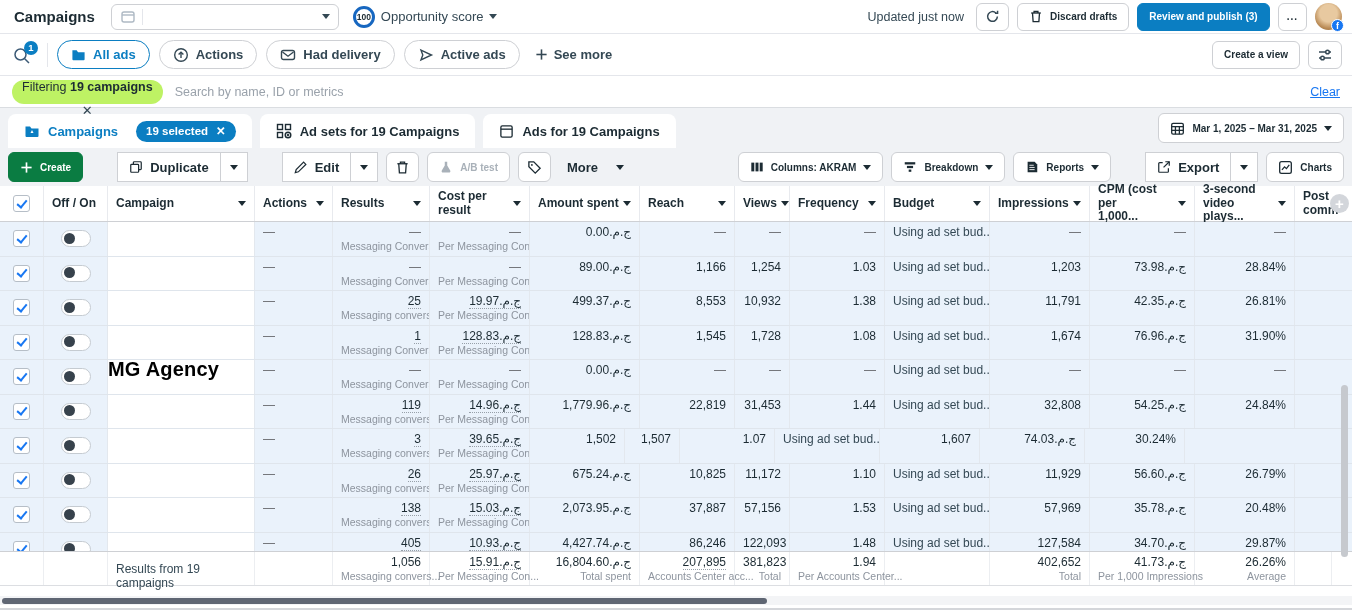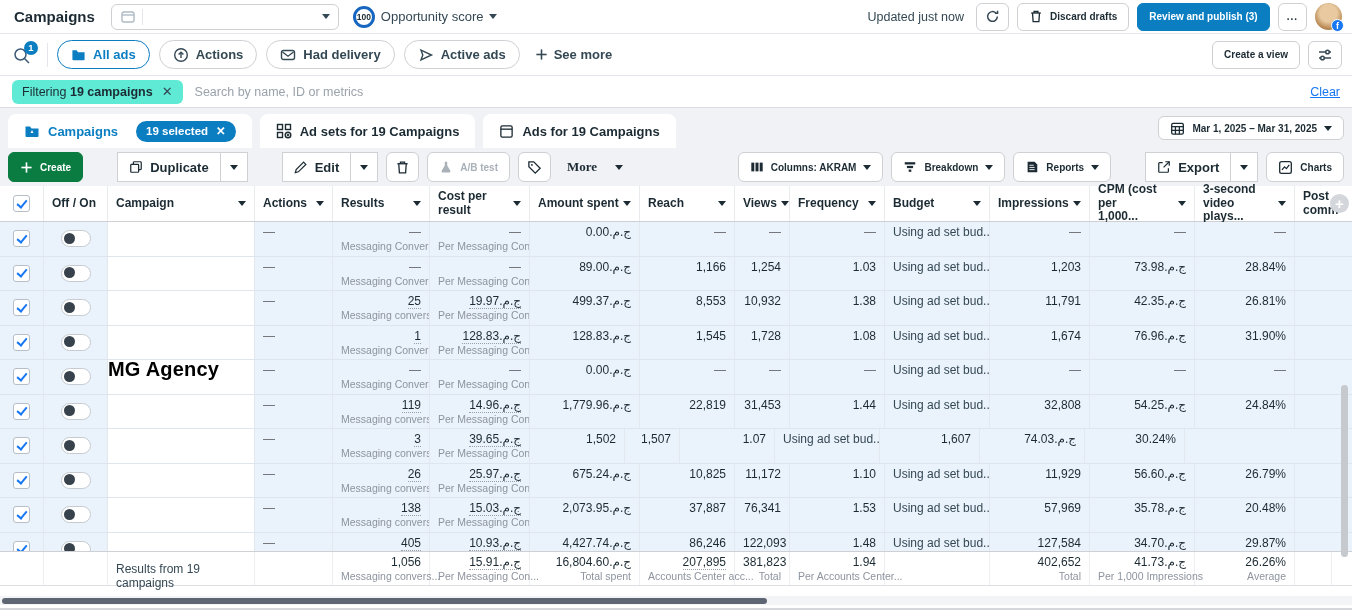--- a/index.html
+++ b/index.html
@@ -34,44 +34,44 @@
   .searchwrap { position:relative; padding:2px 6px 0 2px; }
   .fb-badge { position:absolute; top:-3px; right:0px; background:#0b7ec2; color:#fff; border-radius:8px; min-width:14px; height:14px; font-size:9.5px; font-weight:bold; display:flex; align-items:center; justify-content:center; }
   .vsep { width:1px; height:24px; background:#e4e6eb; }
   .pill { display:flex; align-items:center; gap:7px; height:29px; padding:0 13px; border:1px solid #ced0d4; border-radius:15px; font-size:13px; font-weight:600; color:#344854; background:#fff; cursor:pointer; }
   .pill.active { border:1.5px solid #0b7ec2; color:#0b7ec2; font-weight:bold; }
   .seemore { display:flex; align-items:center; gap:6px; font-size:13px; font-weight:600; color:#344854; margin-left:6px; cursor:pointer; }
   .fbar-right { margin-left:auto; display:flex; gap:8px; }
 
   
   .filtering { height:32px; display:flex; align-items:center; padding:0 12px; background:#fff; border-bottom:1px solid #dadde1; gap:12px; }
-  .chip { display:flex; align-items:center; gap:9px; background:#5eead4; border-radius:6px; height:24px; padding:0 10px; font-size:12.5px; color:#1c2b33; }
+  .chip { display:flex; align-items:center; gap:9px; background:#bef264; border-radius:12px; height:24px; padding:0 10px; font-size:12.5px; color:#1c2b33;flex-direction:column; }
   .chip b { font-weight:bold; }
   .chip .x { font-size:13px; color:#344854; cursor:pointer; }
   .filter-input { flex:1; border:none; outline:none; font-size:12.5px; color:#1c2b33; font-family:inherit; background:transparent; }
   .filter-input::placeholder { color:#9aa2ab; }
   .clear-link { font-size:12.5px; color:#1877f2; cursor:pointer;text-decoration:underline; }
 
   
   .tabsrow { height:40px; background:#f0f2f5; display:flex; align-items:stretch; padding:6px 8px 0 8px; gap:8px; }
   .tab { display:flex; align-items:center; gap:8px; background:#fff; border-radius:8px 8px 0 0; padding:0 16px; font-size:13px; font-weight:bold; color:#1c2b33; cursor:pointer; }
   .tab.active { color:#0b7ec2; }
   .sel-badge { display:flex; align-items:center; gap:8px; background:#0b7ec2; color:#fff; font-size:11.5px; font-weight:600; border-radius:12px; height:21px; padding:0 10px; margin-left:10px; }
   .tabs-right { margin-left:auto; display:flex; align-items:center; padding-bottom:6px; }
-  .datebtn { height:24px; }
+  .datebtn { height:30px; }
 
   
   .toolbar { height:38px; background:#f0f2f5; display:flex; align-items:center; padding:0 8px; gap:8px; }
   .btn.green { background:#0a7c42; border-color:#0a7c42; color:#fff; font-weight:bold; height:30px; }
   .btn.tb { height:30px; }
   .split { display:flex; align-items:stretch; border:1px solid #ced0d4; border-radius:0; background:#fff; height:30px;margin-left:26px; }
   .split .seg { display:flex; align-items:center; gap:7px; padding:0 11px; font-size:13px; font-weight:600; cursor:pointer; }
   .split .seg.caret-seg { border-left:1px solid #ced0d4; padding:0 9px; }
   .btn.disabled { color:#a9b1b9; cursor:default; }
-  .more-btn { display:flex; align-items:center; gap:18px; font-size:13px; font-weight:600; color:#1c2b33; padding:0 8px; cursor:pointer;font-family:Liberation Serif, serif; }
+  .more-btn { display:flex; align-items:center; gap:18px; font-size:13px; font-weight:600; color:#1c2b33; padding:0 8px; cursor:pointer; }
   .toolbar-right { margin-left:auto; display:flex; gap:8px; }
 
   
   .thead { height:36px; display:flex; background:#fff; border-bottom:1px solid #ced0d4; position:relative; }
   .hcell { display:flex; align-items:center; justify-content:space-between; padding:0 8px; border-right:1px solid #e8eaee; font-size:12px; font-weight:bold; color:#1c2b33; }
   .hcell .hl { display:flex; flex-direction:column; line-height:13.5px; }
   .hcell .caret { color:#1c2b33; margin-left:4px; }
   .tbody { position:relative; height:329px; overflow:hidden; background:#fff; }
   .trow { display:flex; height:34.5px; background:#eaf2fb; border-bottom:1px solid #dfe5ec; cursor:pointer; }
   .bcell { padding:3px 8px 0 8px; border-right:1px solid #e3e8ee; font-size:12px; color:#1c2b33; overflow:hidden; }
@@ -860,21 +860,21 @@
           <span class="v"><span class="dot-u">15.03ج.م.‏</span></span>
           <span class="sub">Per Messaging Con...</span>
         </div>
         <div class="bcell col-spent num">
           <span class="v">2,073.95ج.م.‏</span>
         </div>
         <div class="bcell col-reach num">
           <span class="v">37,887</span>
         </div>
         <div class="bcell col-views num">
-          <span class="v">76,341</span>
+          <span class="v">57,156</span>
         </div>
         <div class="bcell col-frequency num">
           <span class="v">1.53</span>
         </div>
         <div class="bcell col-budget" style="color: rgb(52, 72, 84);">
           <span class="v">Using ad set bud...</span>
         </div>
         <div class="bcell col-impressions num">
           <span class="v">57,969</span>
         </div>

